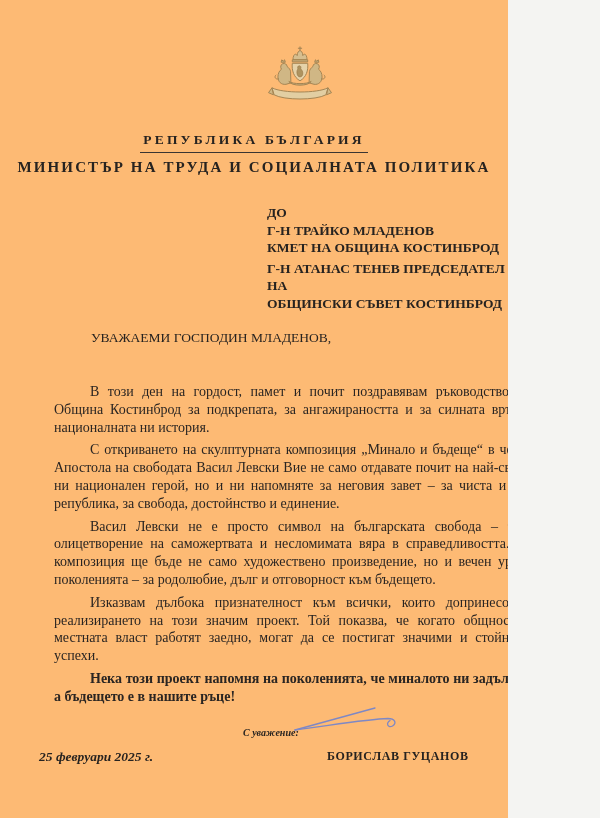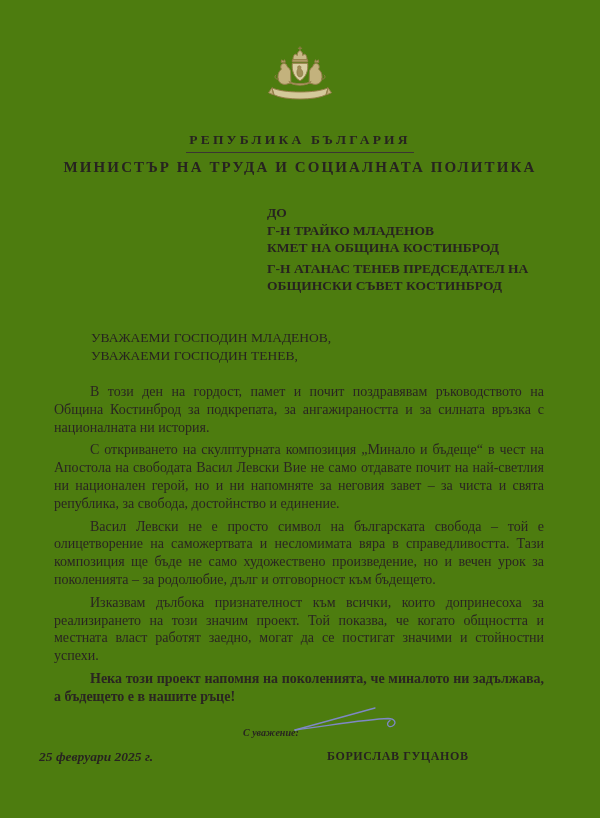--- a/index.html
+++ b/index.html
@@ -1,19 +1,19 @@
 <!DOCTYPE html>
 <html><head>
 <meta charset="utf-8">
 <style>
   * { margin: 0; padding: 0; box-sizing: border-box; }
   html, body { width: 600px; height: 818px; }
   body { background: #f4f4f2; }
   .page {
-    position: relative; width: 600px; height: 818px; background: #4d7c0f;
+    position: relative; width: 508px; height: 818px; background: #fdba74;
     font-family: "Liberation Serif", "DejaVu Serif", serif;
     color: #272320; overflow: hidden;
   }
   .emblem { position: absolute; left: 258px; top: 42px; width: 84px; height: 72px; opacity: 0.92; }
   .centerline { position: absolute; left: 0; right: 0; text-align: center; }
   .republic-wrap { top: 130px; }
   .republic {
     display: inline-block; font-weight: bold; font-size: 13.5px;
     letter-spacing: 3.2px; padding: 0 3px 4px 3px;
     border-bottom: 1.2px solid #3a3532; white-space: nowrap;
@@ -101,21 +101,20 @@
     <div>Г-Н ТРАЙКО МЛАДЕНОВ</div>
     <div>КМЕТ НА ОБЩИНА КОСТИНБРОД</div>
     <div class="grp2">
       <div>Г-Н АТАНАС ТЕНЕВ ПРЕДСЕДАТЕЛ НА</div>
       <div>ОБЩИНСКИ СЪВЕТ КОСТИНБРОД</div>
     </div>
   </div>
 
   <div class="salutation">
     <div>УВАЖАЕМИ ГОСПОДИН МЛАДЕНОВ,</div>
-    <div>УВАЖАЕМИ ГОСПОДИН ТЕНЕВ,</div>
   </div>
 
   <div class="body-text">
     <p>В този ден на гордост, памет и почит поздравявам ръководството на Община Костинброд за подкрепата, за ангажираността и за силната връзка с националната ни история.</p>
     <p>С откриването на скулптурната композиция „Минало и бъдеще“ в чест на Апостола на свободата Васил Левски Вие не само отдавате почит на най-светлия ни национален герой, но и ни напомняте за неговия завет – за чиста и свята република, за свобода, достойнство и единение.</p>
     <p>Васил Левски не е просто символ на българската свобода – той е олицетворение на саможертвата и несломимата вяра в справедливостта. Тази композиция ще бъде не само художествено произведение, но и вечен урок за поколенията – за родолюбие, дълг и отговорност към бъдещето.</p>
     <p>Изказвам дълбока признателност към всички, които допринесоха за реализирането на този значим проект. Той показва, че когато общността и местната власт работят заедно, могат да се постигат значими и стойностни успехи.</p>
     <p>Нека този проект напомня на поколенията, че миналото ни задължава, а бъдещето е в нашите ръце!</p>
   </div>
 

